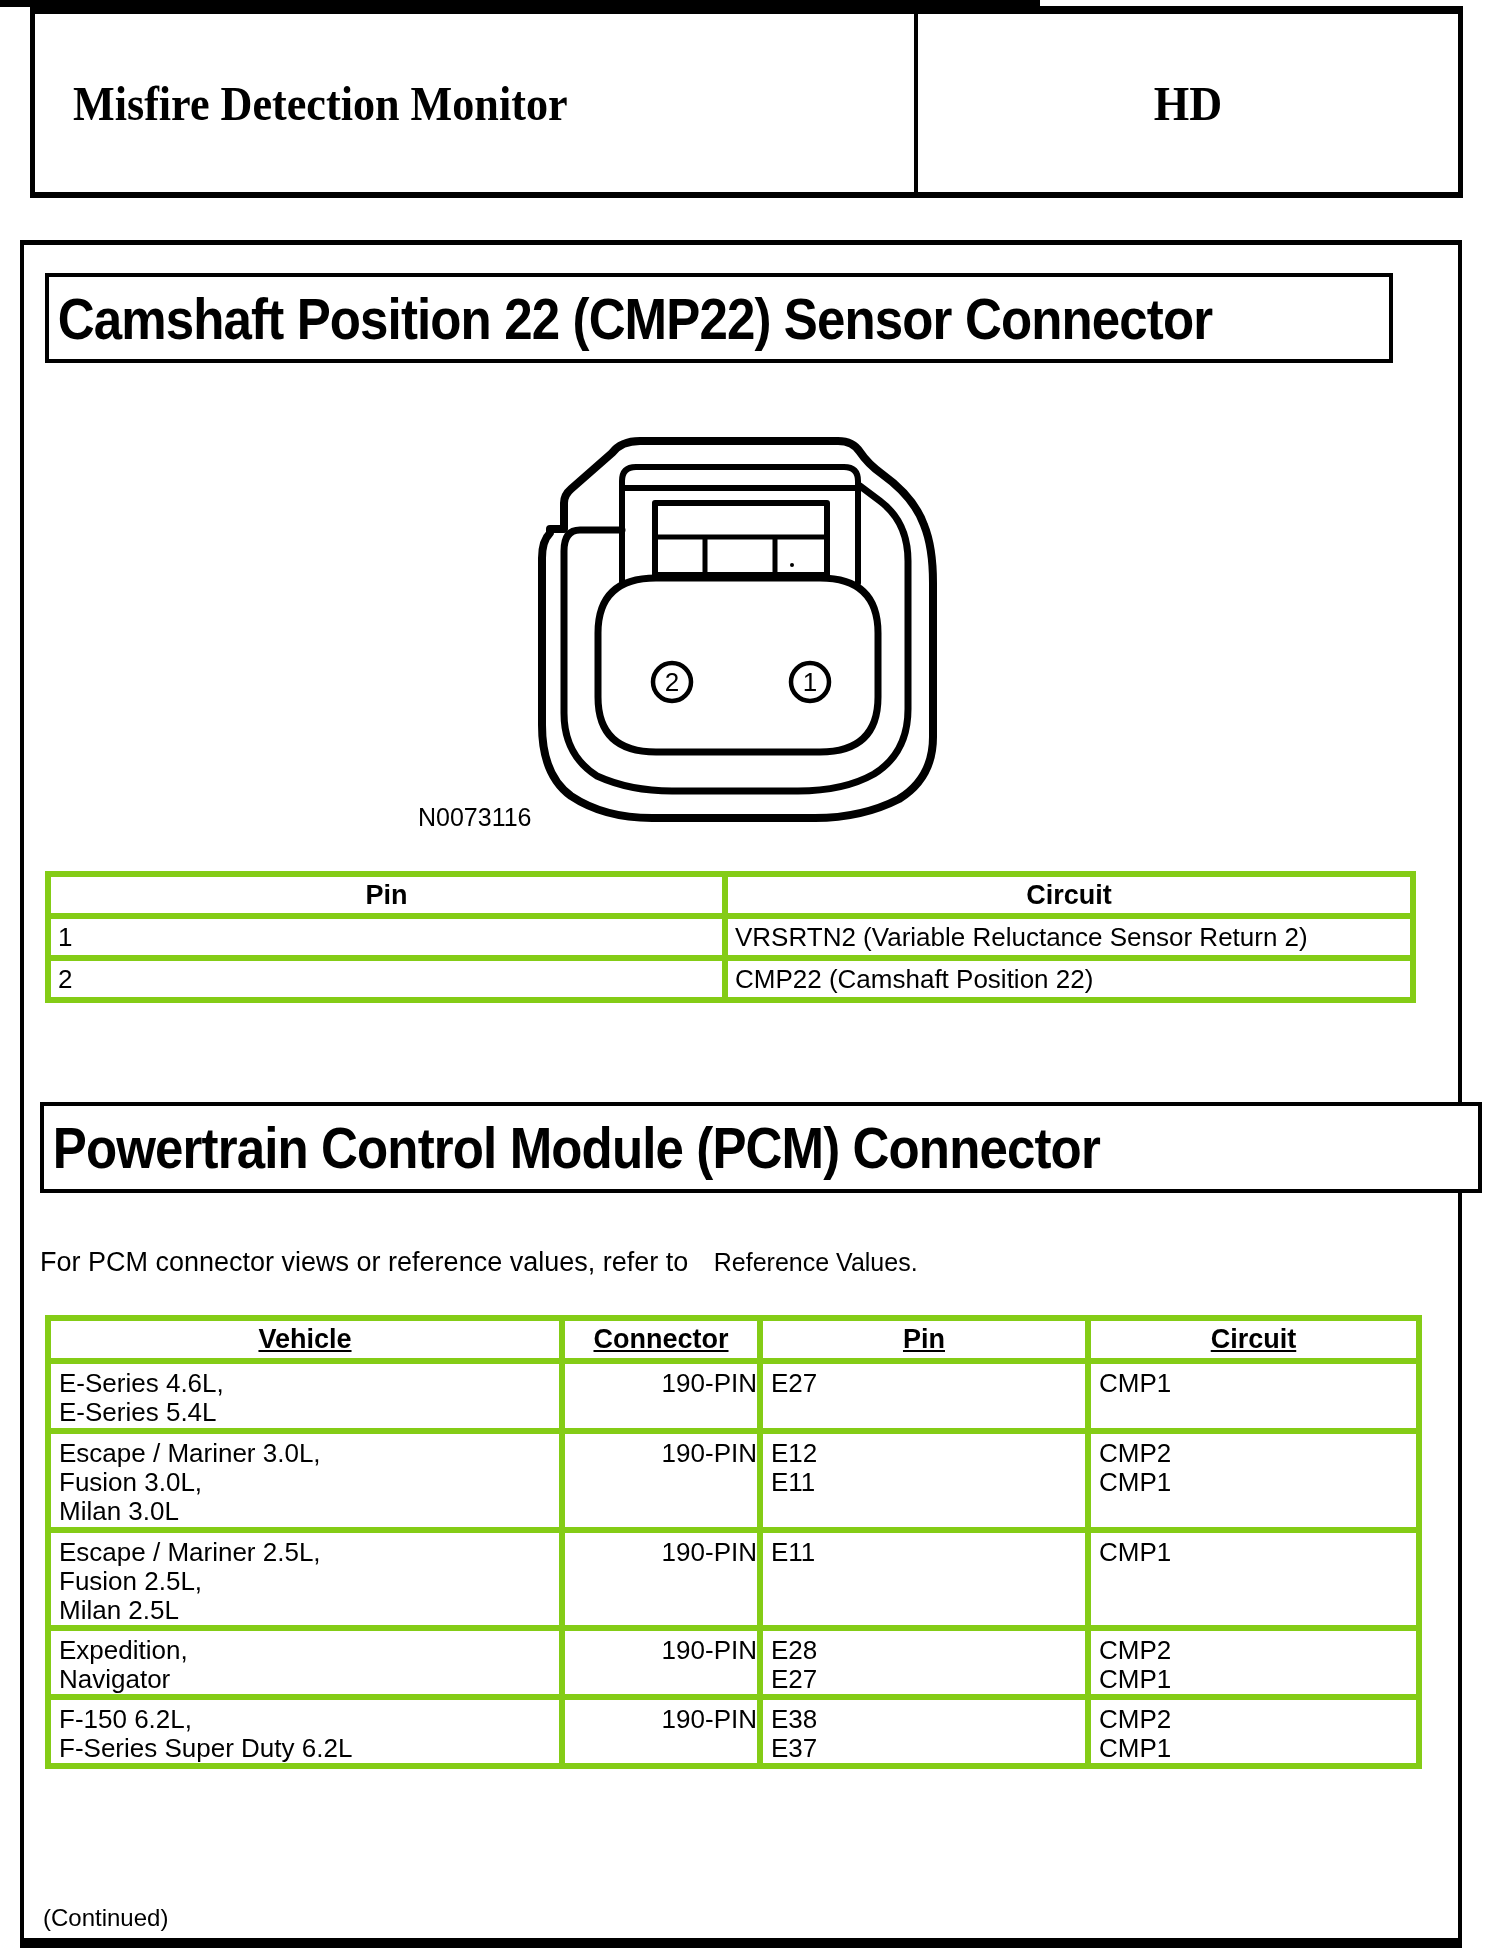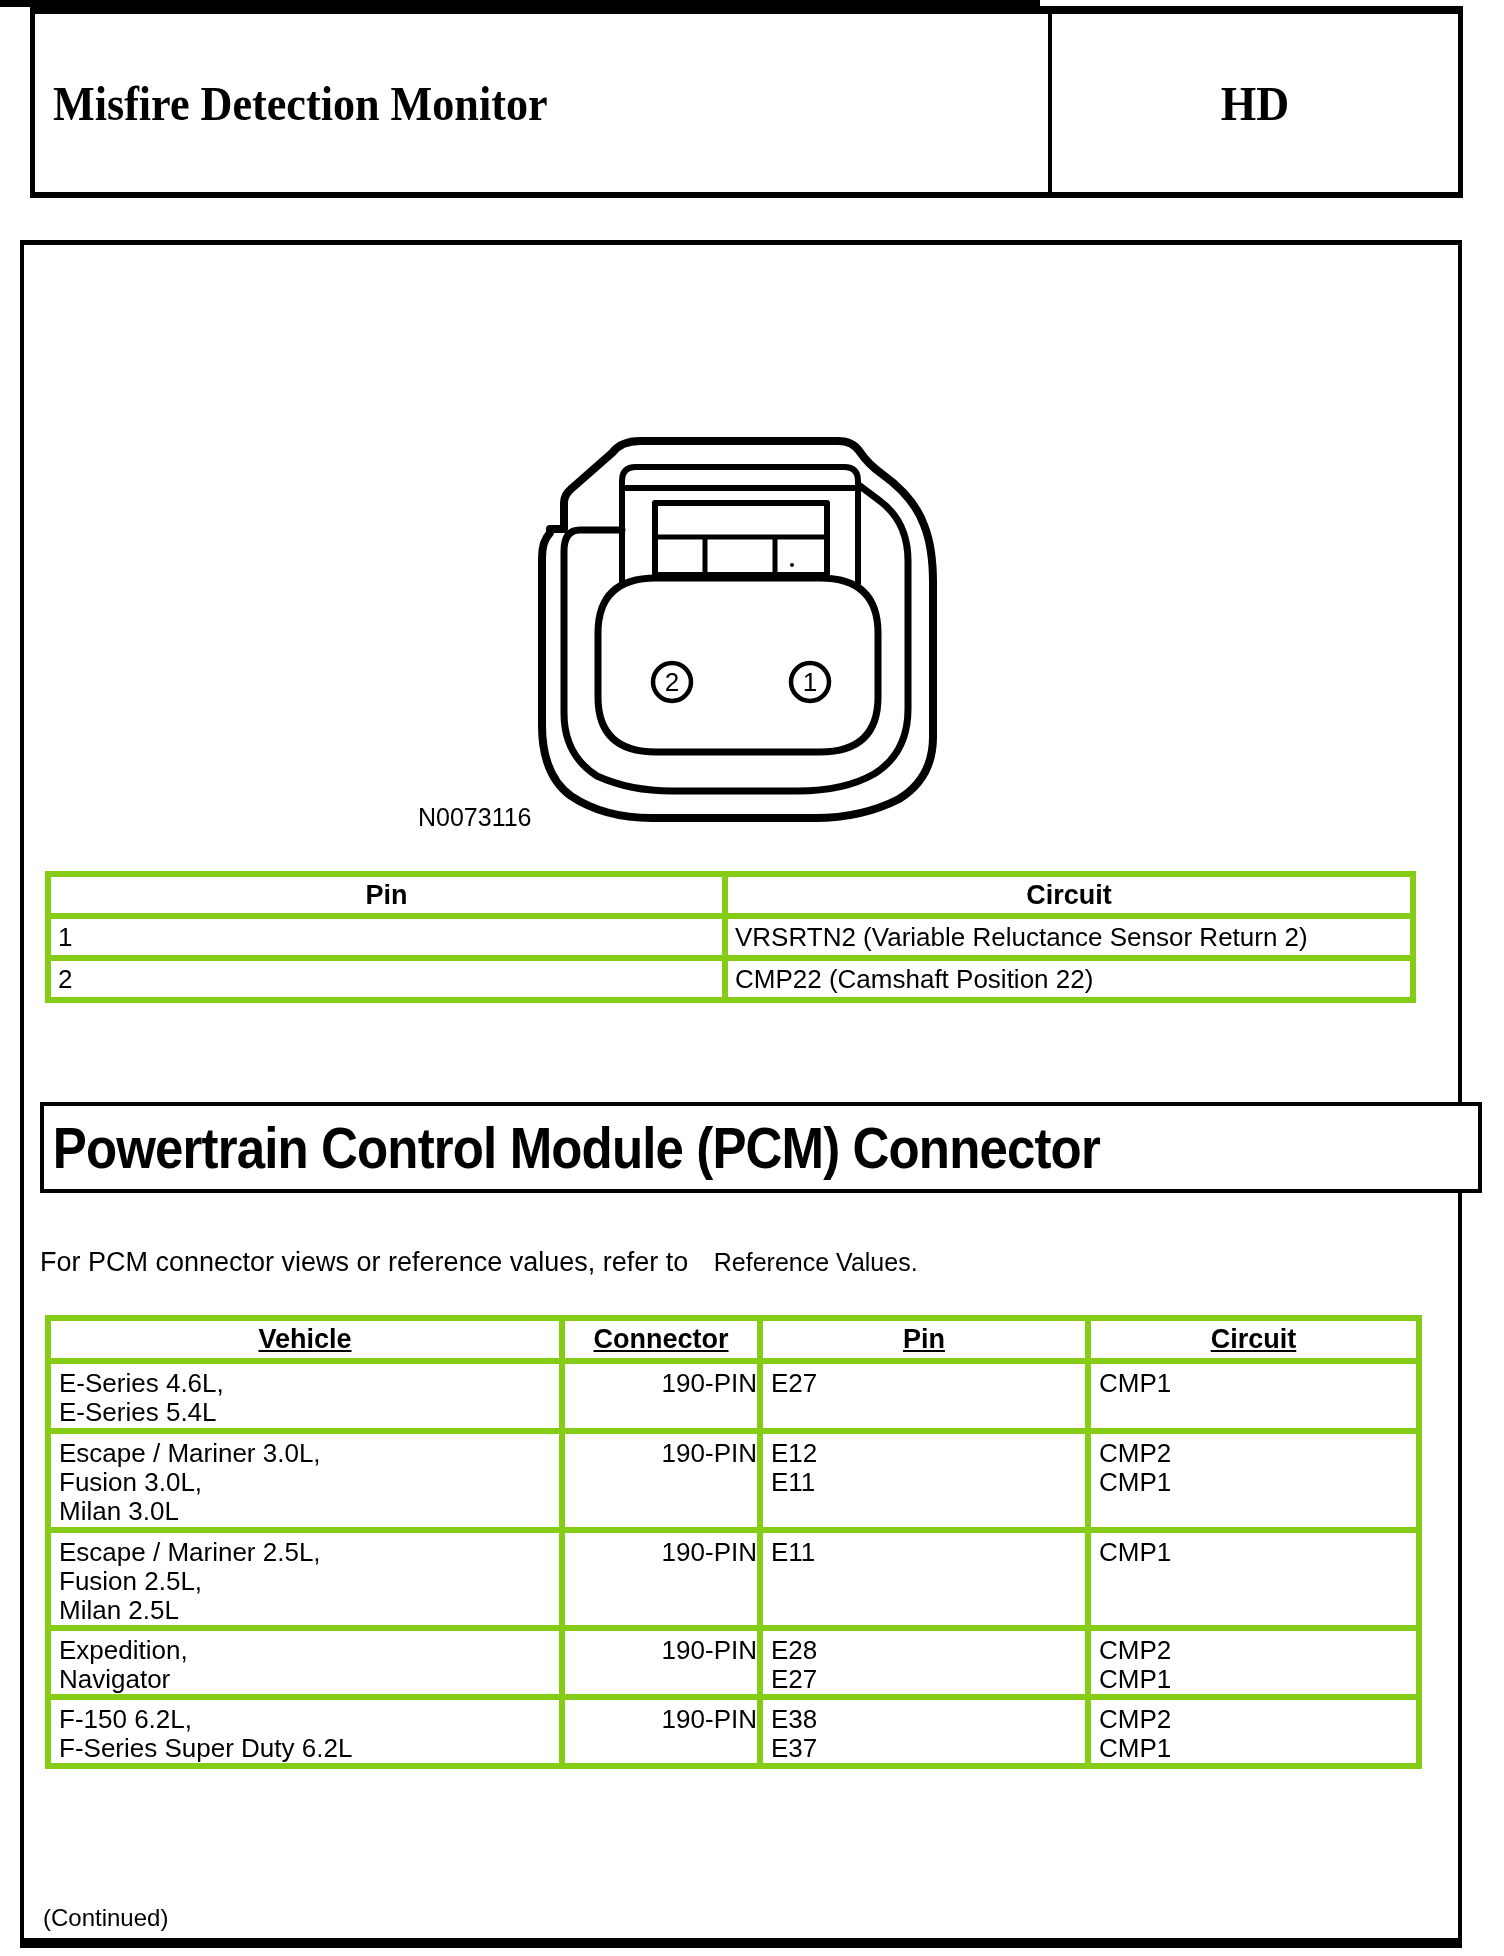--- a/index.html
+++ b/index.html
@@ -16,22 +16,22 @@
   
   .scanline { position: absolute; left: 0; top: 0; width: 1040px; height: 7px; background: #000; }
 
   
   .hdr {
     position: absolute; left: 30px; top: 6px; width: 1433px; height: 192px;
     border: 5px solid #000; border-top-width: 8px; border-bottom-width: 6px;
     display: flex; background: #fff;
   }
   .hdr-left {
-    width: 1017px; border-right: 4px solid #000;
-    display: flex; align-items: center; padding-left: 18px;
+    width: 883px; border-right: 4px solid #000;
+    display: flex; align-items: center; padding-left: 38px;
   }
   .hdr-left span {
     font-family: "Liberation Serif", serif; font-weight: bold; font-size: 48px;
     transform: scaleX(0.92); transform-origin: 0 50%; white-space: nowrap;
   }
   .hdr-right { flex: 1; display: flex; align-items: center; justify-content: center; }
   .hdr-right span {
     font-family: "Liberation Serif", serif; font-weight: bold; font-size: 48px;
     transform: scaleX(0.95);
   }
@@ -93,20 +93,23 @@
     <div class="hdr-left">
       <span>Misfire Detection Monitor</span>
     </div>
     <div class="hdr-right">
       <span>HD</span>
     </div>
   </div>
 
   <div class="main-box"></div>
 
+  <div class="sec-title t-cam">
+    <span>Camshaft Position 22 (CMP22) Sensor Connector</span>
+  </div>
 
   <svg class="fig-svg" width="450" height="410" viewBox="0 0 450 410" fill="none" stroke="#000" stroke-linejoin="round" stroke-linecap="round">
     <path stroke-width="8" d="M 140 16 H 338 Q 353 16 360 27 Q 368 39 382 49 Q 414 72 424 100 Q 433 122 433 158 V 312 Q 433 353 399 374 Q 362 393 315 393 H 152 Q 104 393 71 371 Q 42 350 42 300 V 133 Q 42 116 50 108 L 50 104 L 64 104 L 64 78 Q 64 70 71 64 L 112 28 Q 121 16 140 16 Z"></path>
     <path stroke-width="7" d="M 122 105 L 80 105 Q 64 105 64 126 L 64 288 Q 64 330 97 351 Q 130 366 172 366 L 298 366 Q 344 366 374 349 Q 408 328 408 284 L 408 136 Q 408 97 380 76 L 360 61"></path>
     <path stroke-width="6" d="M 122 158 L 122 56 Q 122 42 136 42 L 344 42 Q 358 42 358 56 L 358 158"></path>
     <path stroke-width="6" d="M 122 63 H 358"></path>
     <rect stroke-width="6" x="155" y="78" width="172" height="72"></rect>
     <path stroke-width="5" d="M 155 112 H 327 M 205 112 V 150 M 275 112 V 150"></path>
     <path stroke-width="7" d="M 156 153 H 320 Q 378 153 378 208 V 272 Q 378 327 320 327 H 156 Q 98 327 98 272 V 208 Q 98 153 156 153 Z"></path>
     <circle stroke-width="4.5" cx="172" cy="257" r="19"></circle>

